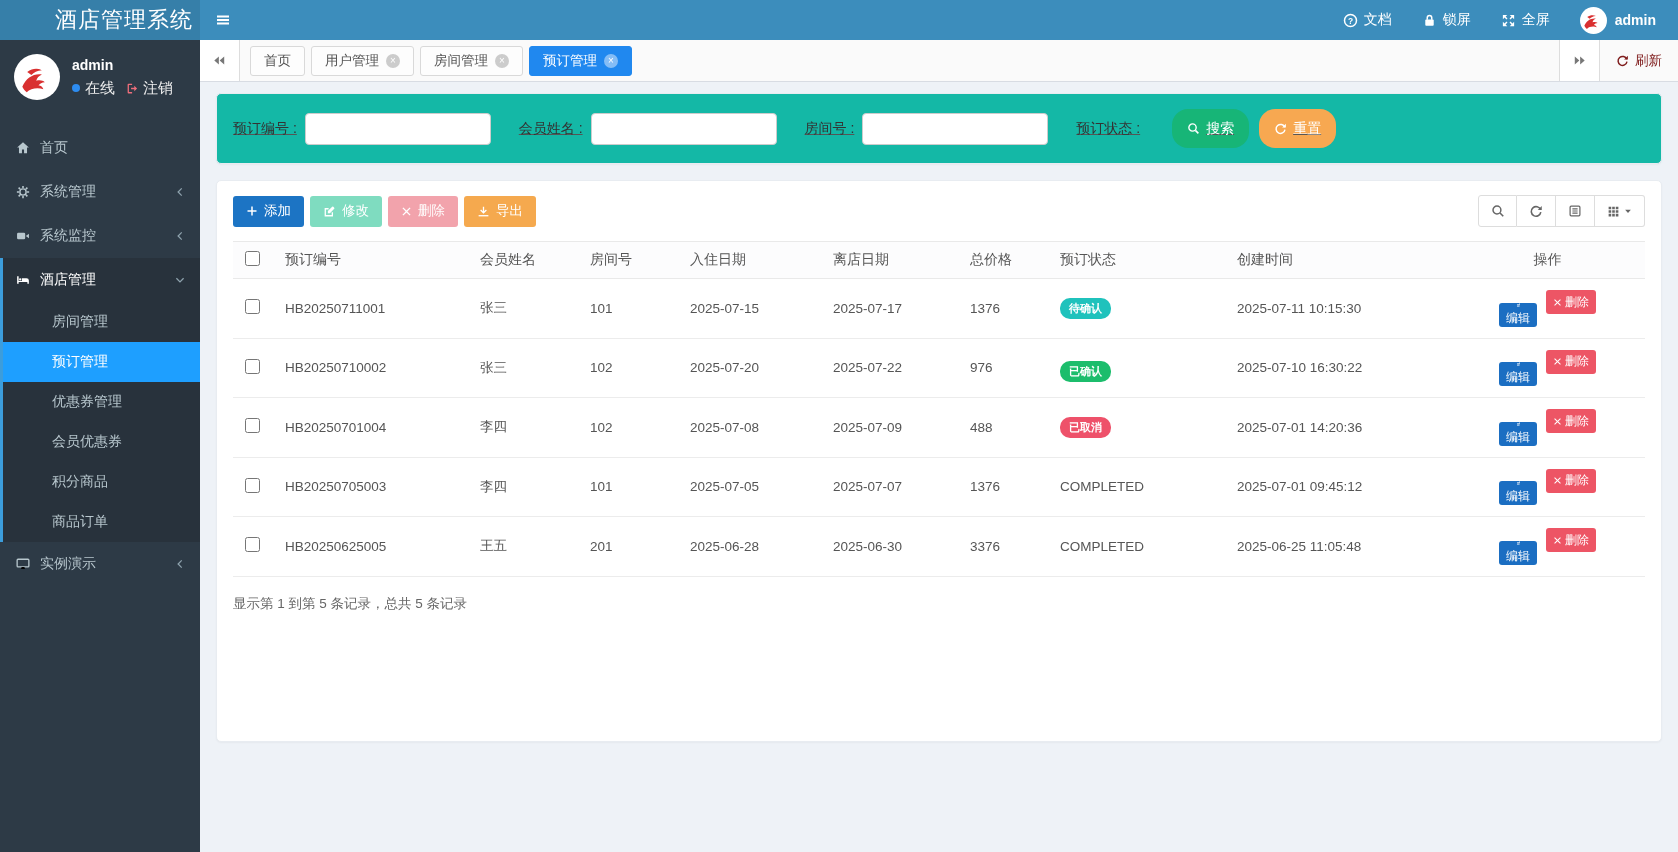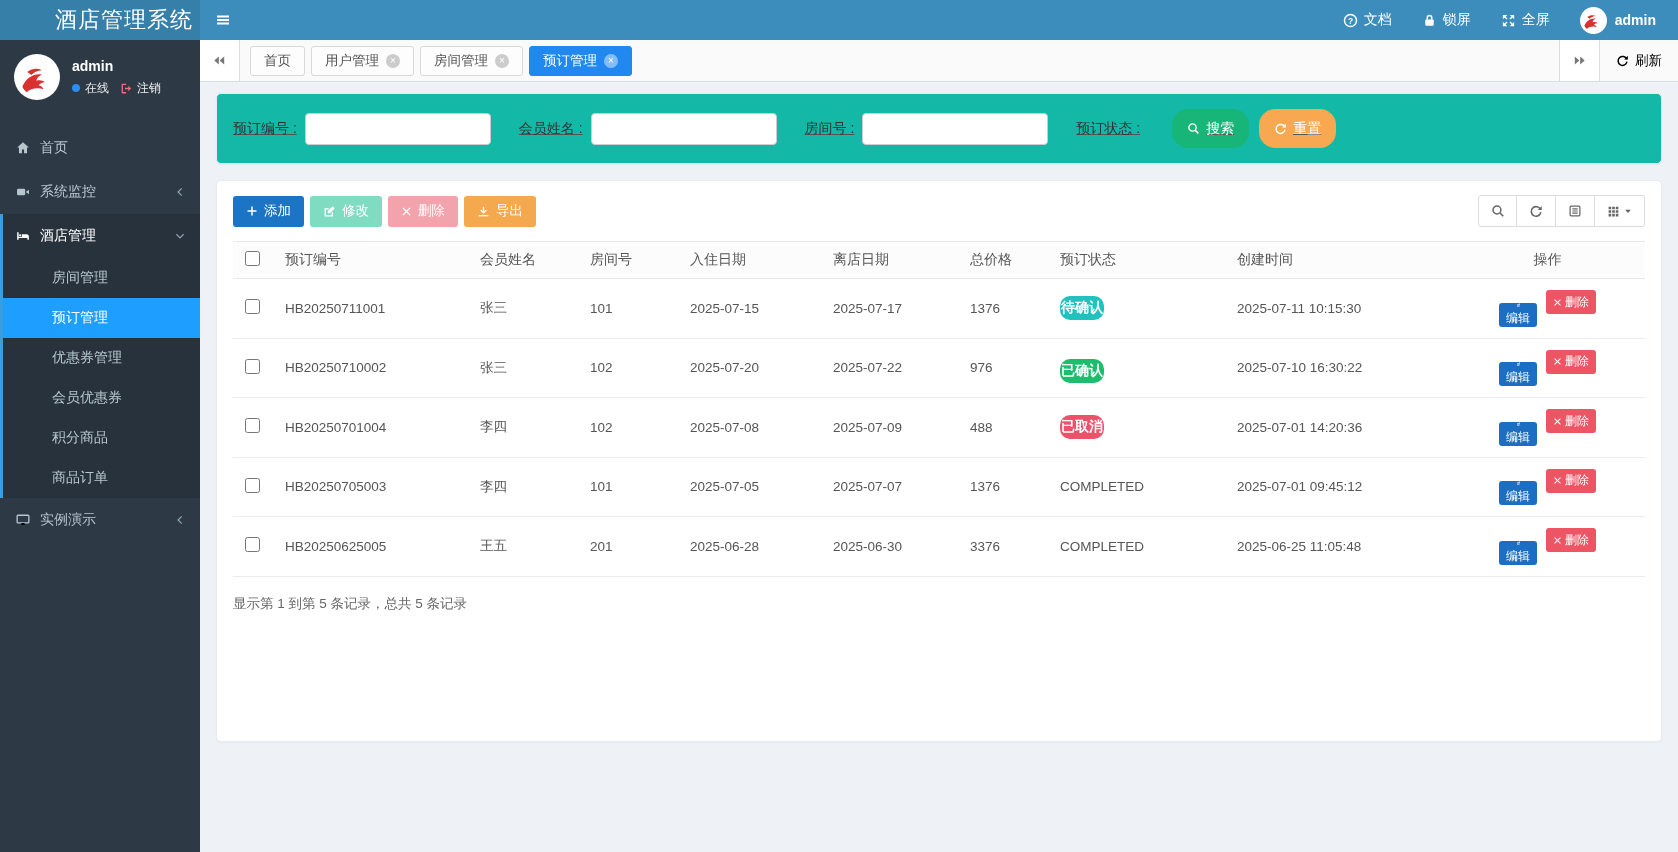--- a/index.html
+++ b/index.html
@@ -23,21 +23,21 @@
   
   .shell { display: flex; height: 812px; }
   .sidebar { width: 200px; background: var(--sidebar-bg, #2d3a46); flex-shrink: 0; overflow: hidden; }
   .main { flex: 1; background: var(--content-bg, #eef2f7); overflow: hidden; display: flex; flex-direction: column; }
 
   
   .user-panel { display: flex; gap: 12px; padding: 14px 12px 16px 14px; align-items: center; }
   .user-avatar { width: 46px; height: 46px; border-radius: 50%; background: #fff; overflow: hidden;
                  display: flex; align-items: center; justify-content: center; flex-shrink: 0; }
   .user-name { color: #fff; font-weight: bold; font-size: 14px; margin-bottom: 6px; }
-  .user-meta { display: flex; align-items: center; gap: 5px; color: #eee; font-size: 12px; text-align: center; }
+  .user-meta { display: flex; align-items: center; gap: 5px; color: #eee; font-size: 15px; text-align: center; }
   .dot { width: 8px; height: 8px; border-radius: 50%; background: var(--online-dot, #2d8cf0); display: inline-block; }
   .user-meta .logout { display: flex; align-items: center; gap: 4px; margin-left: 6px; cursor: pointer; color: #eee; }
 
   .menu { list-style: none; margin-top: 10px; }
   .menu-item { display: flex; align-items: center; gap: 10px; height: 44px; padding: 0 14px 0 16px;
                color: #b8c7ce; font-size: 14px; cursor: pointer; }
   .menu-item .mi-label { flex: 1; }
   .menu-item .chev { color: #8ea2ad; }
   .treeview-open { background: var(--sidebar-open-bg, #28323c); border-left: 3px solid var(--sidebar-stripe, #3c9ddc); }
   .treeview-open .menu-item { padding-left: 13px; color: #fff; }
@@ -51,21 +51,21 @@
   .tab-scroll { width: 40px; display: flex; align-items: center; justify-content: center; color: #777;
                 background: #fff; border-right: 1px solid #ddd; cursor: pointer; }
   .tab-scroll.right { border-right: none; border-left: 1px solid #ddd; }
   .tabs { flex: 1; display: flex; align-items: center; gap: 6px; padding: 0 10px; }
   .tab { display: flex; align-items: center; gap: 7px; height: 30px; padding: 0 13px; background: #fdfdfd;
          border: 1px solid #d9d9d9; border-radius: 3px; color: #555; font-size: 13.5px; cursor: pointer; }
   .tab.active { background: var(--tab-active, #2088ef); border-color: var(--tab-active, #2088ef); color: #fff; }
   .tab-close { width: 14px; height: 14px; border-radius: 50%; background: #ccc; color: #fff; font-size: 10px;
                line-height: 14px; text-align: center; cursor: pointer; }
   .tab.active .tab-close { background: rgba(255,255,255,.45); }
-  .tab-refresh { display: flex; align-items: center; gap: 6px; padding: 0 16px; color: #000000;
+  .tab-refresh { display: flex; align-items: center; gap: 6px; padding: 0 16px; color: #7f1d1d;
                  background: #fafafa; border-left: 1px solid #ddd; cursor: pointer; font-size: 13.5px; }
 
   
   .search-card { margin: 11px 16px 0 16px; background: #14b8a6; border: 1px solid #e8ecf1; border-radius: 5px;
                  box-shadow: 0 1px 2px rgba(0,0,0,.04); padding: 15px 16px; display: flex; align-items: center; text-decoration: underline; }
   .field { display: flex; align-items: center; gap: 8px; margin-right: 28px; }
   .field label { color: #333; font-size: 14px; white-space: nowrap; }
   .field input { width: 186px; height: 32px; border: 1px solid #ccc; border-radius: 4px; padding: 0 8px;
                  font-size: 14px; color: #555; outline: none; }
   .field select { width: 193px; height: 32px; border: 1px solid #ccc; border-radius: 4px; padding: 0 6px;
@@ -92,21 +92,21 @@
   .icon-btn:last-child { border-radius: 0 3px 3px 0; width: 50px; }
 
   table { width: 100%; border-collapse: collapse; table-layout: fixed; }
   thead th { font-weight: 400; text-align: left; color: #555; font-size: 14px; padding: 9px 8px;
              border-top: 1px solid #e9e9e9; border-bottom: 1px solid #e9e9e9; background: #fcfcfd; }
   tbody td { padding: 11px 8px; font-size: 13.5px; color: #555; border-bottom: 1px solid #ececec; }
   th.cb, td.cb { padding-left: 12px; }
   input[type="checkbox"] { width: 15px; height: 15px; accent-color: #fff; cursor: pointer; }
   .col-actions, td.actions { text-align: center; }
 
-  .badge { display: inline-block; padding: 3px 1px; border-radius: 10px; color: #fff; font-size: 14px; font-weight: bold; }
+  .badge { display: inline-block; padding: 3px 9px; border-radius: 10px; color: #fff; font-size: 11px; font-weight: bold; }
   .badge-pending   { background: var(--badge-pending, #1fc2bc); }
   .badge-confirmed { background: var(--badge-confirmed, #1cbd6c); margin-top: 7px; }
   .badge-cancelled { background: var(--badge-cancelled, #ee516a); }
   .badge-plain { padding: 0; border-radius: 0; color: #555; font-size: 13.5px; font-weight: 400; background: transparent; }
 
   .row-btn { display: inline-flex; align-items: center; gap: 3px; height: 24px; padding: 0 7px; border: none;
              border-radius: 3px; color: #fff; font-size: 12px; cursor: pointer; }
   .row-edit { background: var(--action-edit, #1b6ec2); margin-right: 5px; flex-direction: column; }
   .row-del  { background: var(--action-delete, #ed5565); }
 
@@ -274,20 +274,29 @@
         </div>
       </div>
     </div>
 
     <ul class="menu">
       <li class="menu-item">
         <svg width="14" height="14" viewBox="0 0 16 16" fill="currentColor">
             <use href="#i-home"></use>
           </svg>
         <span class="mi-label">首页</span>
+      </li>
+      <li class="menu-item">
+        <svg width="14" height="14" viewBox="0 0 16 16" fill="none" stroke="currentColor">
+            <use href="#i-gear"></use>
+          </svg>
+        <span class="mi-label">系统管理</span>
+        <svg class="chev" width="12" height="12" viewBox="0 0 16 16">
+            <use href="#i-chev-left"></use>
+          </svg>
       </li>
       <li class="menu-item">
         <svg width="14" height="14" viewBox="0 0 16 16" fill="currentColor">
             <use href="#i-video"></use>
           </svg>
         <span class="mi-label">系统监控</span>
         <svg class="chev" width="12" height="12" viewBox="0 0 16 16">
             <use href="#i-chev-left"></use>
           </svg>
       </li>

